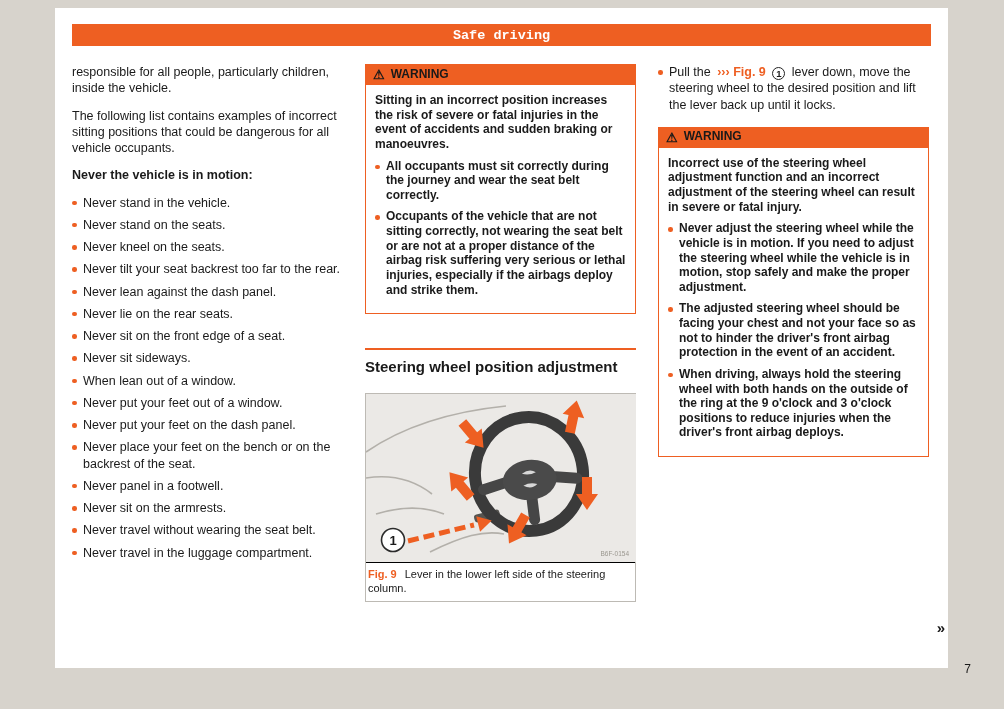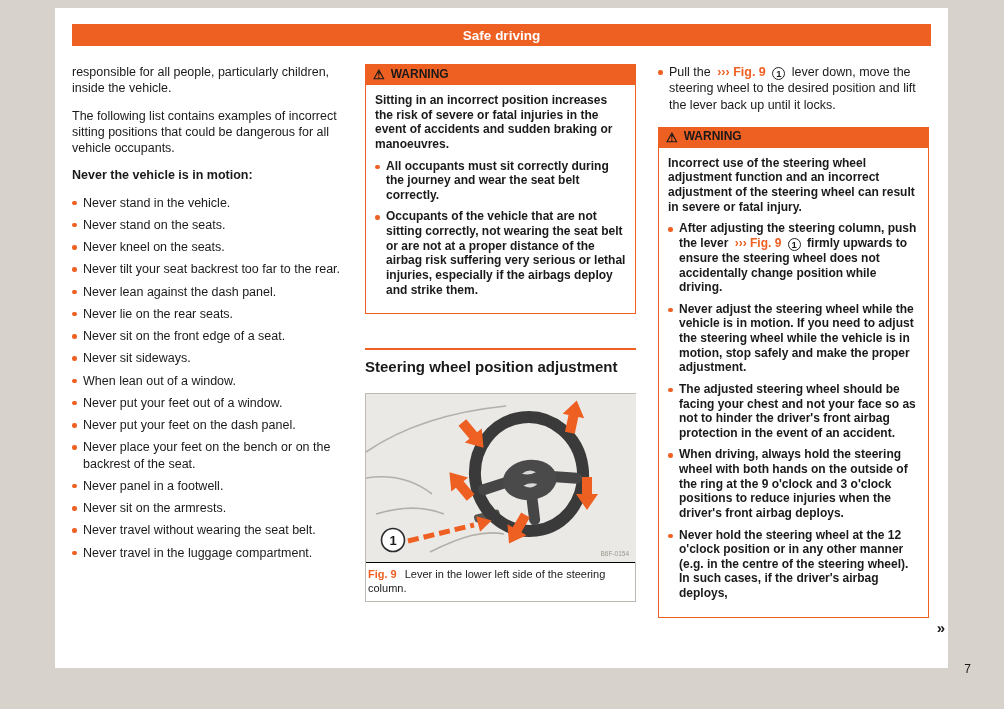--- a/index.html
+++ b/index.html
@@ -15,21 +15,21 @@
     color:#1a1a1a;
   }
   .page{
     position:absolute;left:55px;top:8px;width:893px;height:660px;
     background:#ffffff;
   }
   .header-bar{
     margin:16px 17px 0 17px;height:22px;
     background:var(--accent);
     display:flex;align-items:center;justify-content:center;
-    color:#ffffff;font-weight:bold;font-size:13.5px;
+    color:#ffffff;font-weight:bold;font-size:13.5px;font-family:Liberation Mono, monospace;
   }
   .columns{
     display:flex;gap:22px;margin:18px 17px 0 17px;
   }
   .col{width:271px;flex:0 0 271px;font-size:12.5px;line-height:1.3;}
   .col p{margin:0 0 11px 0;}
   .bold-heading{font-weight:bold;margin:4px 0 8px 0;}
 
   
   ul.bullets{list-style:none;margin:0;padding:0;}
@@ -232,36 +232,29 @@
       </div>
 
       <div class="warnbox" style="margin-top:14px;">
         <div class="warnbox-head">
           <span class="warn-icon">⚠</span>
           <span>WARNING</span>
         </div>
         <div class="warnbox-body">
           <p>Incorrect use of the steering wheel adjustment function and an incorrect adjustment of the steering wheel can result in severe or fatal injury.</p>
 
-          <div class="bullet-para">
-            <span>After adjusting the steering column, push the lever</span>
-            <span class="ref">››› Fig. 9</span>
-            <span class="cnum">1</span>
-            <span>firmly upwards to ensure the steering wheel does not accidentally change position while driving.</span>
-          </div>
 
           <ul class="bullets">
 
               <li><span>Never adjust the steering wheel while the vehicle is in motion. If you need to adjust the steering wheel while the vehicle is in motion, stop safely and make the proper adjustment.</span></li>
 
               <li><span>The adjusted steering wheel should be facing your chest and not your face so as not to hinder the driver's front airbag protection in the event of an accident.</span></li>
 
               <li><span>When driving, always hold the steering wheel with both hands on the outside of the ring at the 9 o'clock and 3 o'clock positions to reduce injuries when the driver's front airbag deploys.</span></li>
 
-              <li><span>Never hold the steering wheel at the 12 o'clock position or in any other manner (e.g. in the centre of the steering wheel). In such cases, if the driver's airbag deploys,</span></li>
             </ul>
         </div>
       </div>
     </div>
 
   </div>
 
   <div class="continuation">»</div>
 </div>
 

